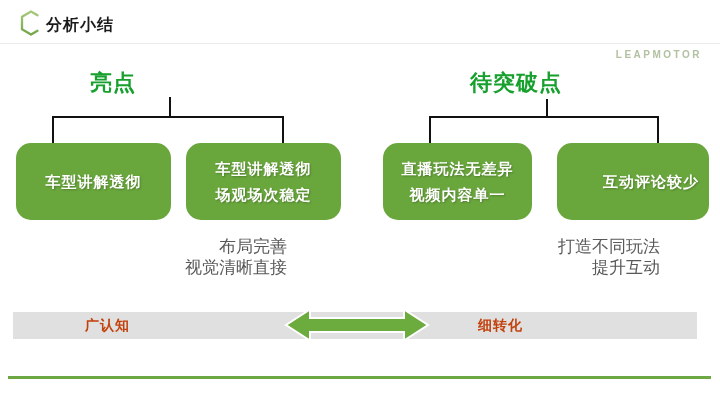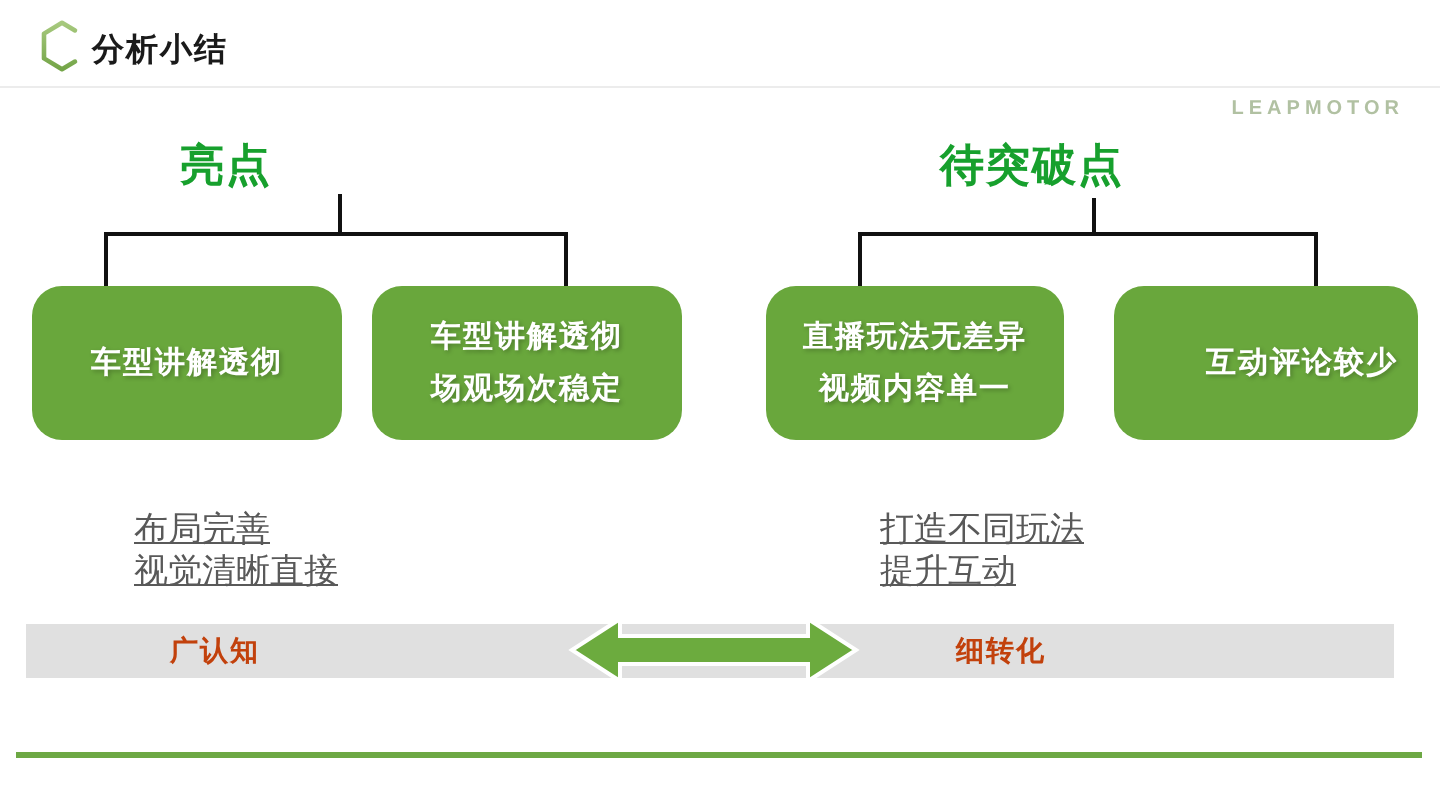--- a/index.html
+++ b/index.html
@@ -39,23 +39,23 @@
     display: flex; flex-direction: column; justify-content: center; align-items: center;
     row-gap: 8px;
   }
   .box-line {
     color: #ffffff; font-size: 15px; font-weight: bold; letter-spacing: 1px;
     line-height: 18px; text-shadow: 1px 1px 2px rgba(0,0,0,0.25);
   }
 
   
   .summary {
-    position: absolute; top: 254px; width: 220px; text-align: left;
+    position: absolute; top: 236px; width: 220px; text-align: right;
     font-family: "Liberation Serif", "DejaVu Serif", serif;
-    font-size: 17px; color: #595959; line-height: 21px; text-decoration: underline;
+    font-size: 17px; color: #595959; line-height: 21px;
   }
   .summary.left  { left: 67px; }
   .summary.right { left: 440px; }
 
   
   .axis-bar { position: absolute; left: 13px; top: 312px; width: 684px; height: 27px; background: #e0e0e0; }
   .axis-label {
     position: absolute; top: 312px; width: 140px; height: 27px; line-height: 27px;
     font-size: 14px; font-weight: bold; color: #c2410c; letter-spacing: 1px;
   }

